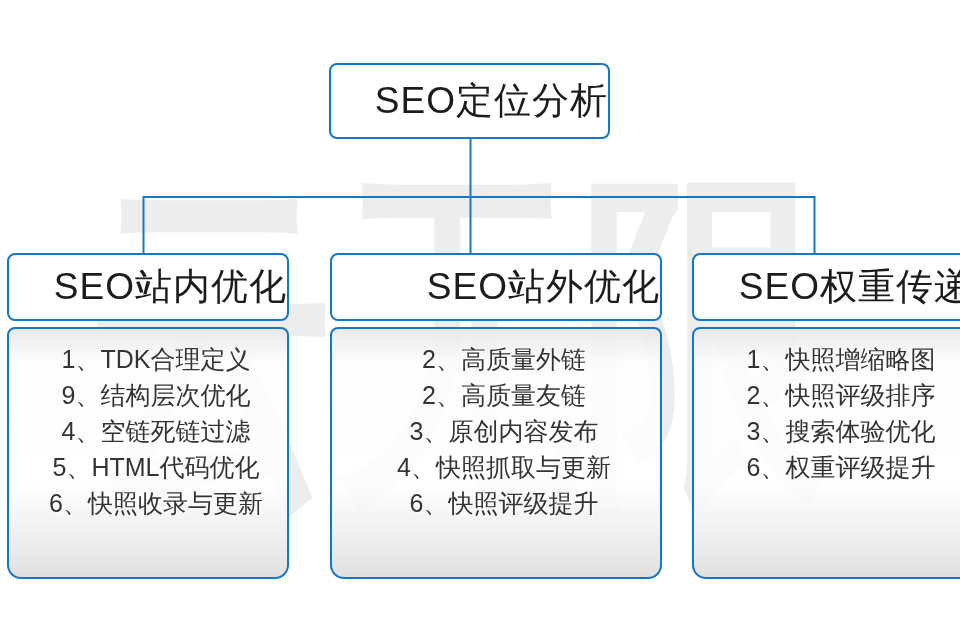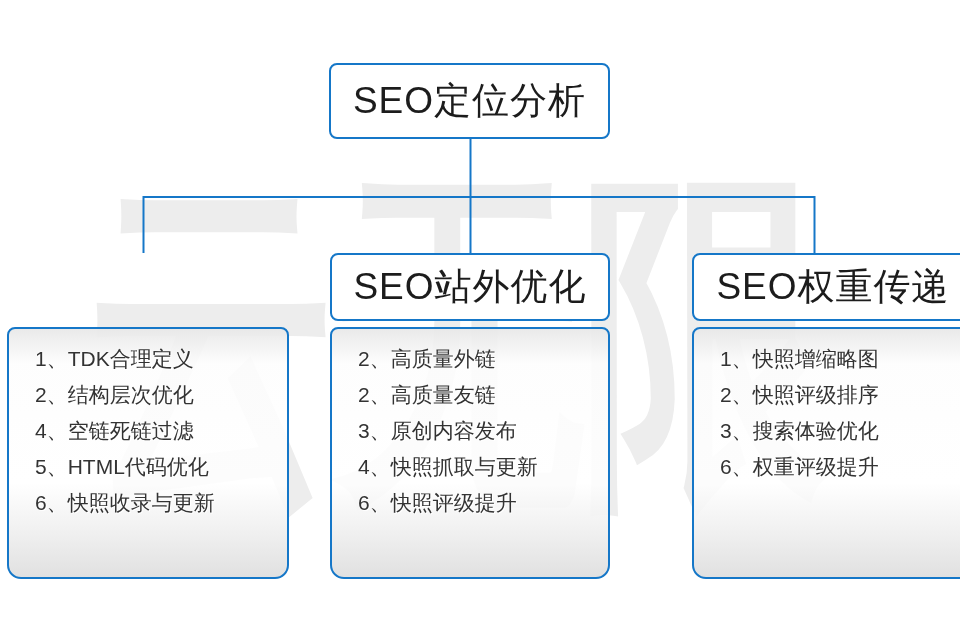--- a/index.html
+++ b/index.html
@@ -42,21 +42,21 @@
   }
   
   .node {
     position: absolute;
     box-sizing: border-box;
     border: 2px solid #1577c8;
     background: #ffffff;
     border-radius: 8px;
     display: flex;
     align-items: center;
-    justify-content: center;
+    justify-content: flex-end;
     z-index: 2;
   }
   .node-title {
     font-size: 37px;
     color: #1c1c1c;
     letter-spacing: 1px;
     white-space: nowrap;
   }
   .root-node {
     left: 329px;
@@ -78,33 +78,34 @@
     background: linear-gradient(180deg,
       rgba(232,232,232,0.92) 0%,
       rgba(253,253,253,0.88) 14%,
       rgba(255,255,255,0.86) 62%,
       rgba(237,237,237,0.92) 84%,
       rgba(223,223,223,0.95) 100%);
     padding: 12px 10px 0 26px;
     z-index: 2;
   }
   .col-left  { left: 7px;   width: 282px; }
-  .col-mid   { left: 330px; width: 280px; }
+  .col-mid   { left: 330px; width: 332px; }
   .col-right { left: 692px; width: 282px; }
   .list {
     list-style: none;
     margin: 0;
     padding: 0;
   }
   .list li {
-    font-size: 21px;
+    font-size: 25px;
     line-height: 36px;
     color: #333333;
     white-space: nowrap;
     text-shadow: 0 0 2px #ffffff, 1px 1px 0 #ffffff;
+    text-align: center;
   }
 </style>
 </head>
 <body>
 
 <div class="canvas">
 
   <div class="watermark">云无限</div>
 
   <svg class="connectors" width="960" height="641">
@@ -112,31 +113,34 @@
     <line x1="143.5" y1="197" x2="814.5" y2="197" stroke="#1577c8" stroke-width="2"></line>
     <line x1="143.5" y1="196" x2="143.5" y2="253" stroke="#1577c8" stroke-width="2"></line>
     <line x1="470.5" y1="196" x2="470.5" y2="253" stroke="#1577c8" stroke-width="2"></line>
     <line x1="814.5" y1="196" x2="814.5" y2="253" stroke="#1577c8" stroke-width="2"></line>
   </svg>
 
   <div class="node root-node">
     <span class="node-title">SEO定位分析</span>
   </div>
 
+  <div class="node header-node col-left">
+    <span class="node-title">SEO站内优化</span>
+  </div>
   <div class="node header-node col-mid">
     <span class="node-title">SEO站外优化</span>
   </div>
   <div class="node header-node col-right">
     <span class="node-title">SEO权重传递</span>
   </div>
 
   <div class="list-node col-left">
     <ul class="list">
       <li>1、TDK合理定义</li>
-      <li>2、结构层次优化</li>
+      <li>9、结构层次优化</li>
       <li>4、空链死链过滤</li>
       <li>5、HTML代码优化</li>
       <li>6、快照收录与更新</li>
     </ul>
   </div>
 
   <div class="list-node col-mid">
     <ul class="list">
       <li>2、高质量外链</li>
       <li>2、高质量友链</li>

